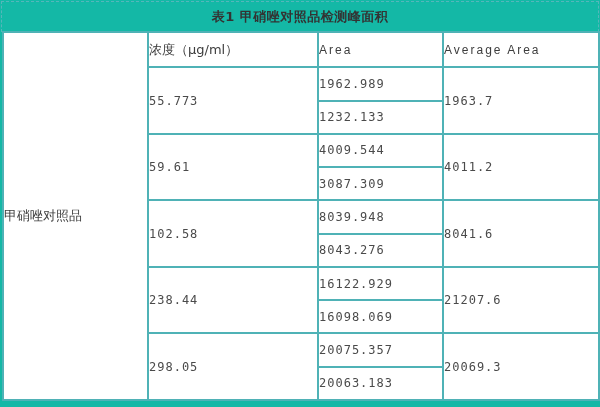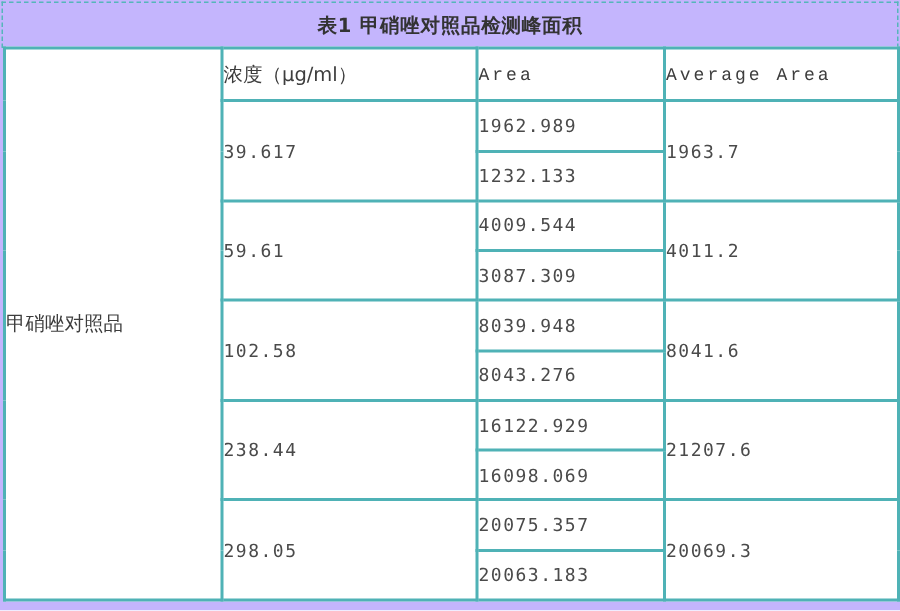--- a/index.html
+++ b/index.html
@@ -8,21 +8,21 @@
     background: #ffffff;
     width: 600px;
     height: 407px;
     font-family: "DejaVu Sans", sans-serif;
     overflow: hidden;
   }
   .canvas {
     position: relative;
     width: 600px;
     height: 407px;
-    background: #c4b5fd;
+    background: #14b8a6;
   }
   
   .dash-top {
     position: absolute;
     top: 1px; left: 1px; right: 1px;
     height: 0;
     border-top: 1px dashed #55b6ba;
   }
   .dash-left {
     position: absolute;
@@ -67,21 +67,21 @@
     overflow: hidden;
   }
   table.peak-table tr.header-row { height: 35px; }
   table.peak-table tr.data-row { height: 33px; }
   td.zh {
     font-family: "DejaVu Sans", sans-serif;
     font-size: 13px;
     color: #3d3d3d;
   }
   td.en-head {
-    font-family: Liberation Mono, monospace;
+    font-family: Liberation Sans, sans-serif;
     font-size: 12px;
     color: #3d3d3d;
     letter-spacing: 2px;
     margin-left: 47px;
   }
   td.num {
     font-family: "DejaVu Sans Mono", monospace;
     font-size: 12px;
     color: #4a4a4a;
     letter-spacing: 1px;
@@ -109,21 +109,21 @@
     </colgroup>
     <tbody>
       <tr class="header-row">
         <td class="zh" rowspan="11">甲硝唑对照品</td>
         <td class="zh">浓度（μg/ml）</td>
         <td class="en-head">Area</td>
         <td class="en-head">Average Area</td>
       </tr>
 
       <tr class="data-row">
-        <td class="num" rowspan="2">39.617</td>
+        <td class="num" rowspan="2">55.773</td>
         <td class="num">1962.989</td>
         <td class="num" rowspan="2">1963.7</td>
       </tr>
       <tr class="data-row">
         <td class="num">1232.133</td>
       </tr>
 
       <tr class="data-row">
         <td class="num" rowspan="2">59.61</td>
         <td class="num">4009.544</td>

